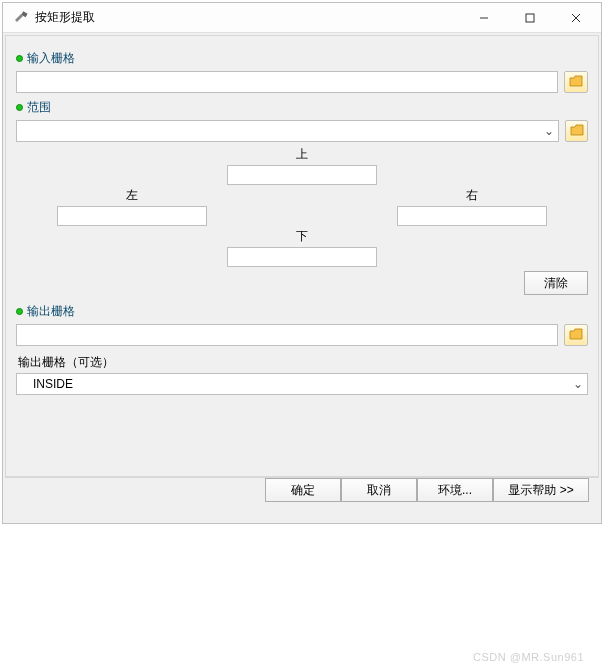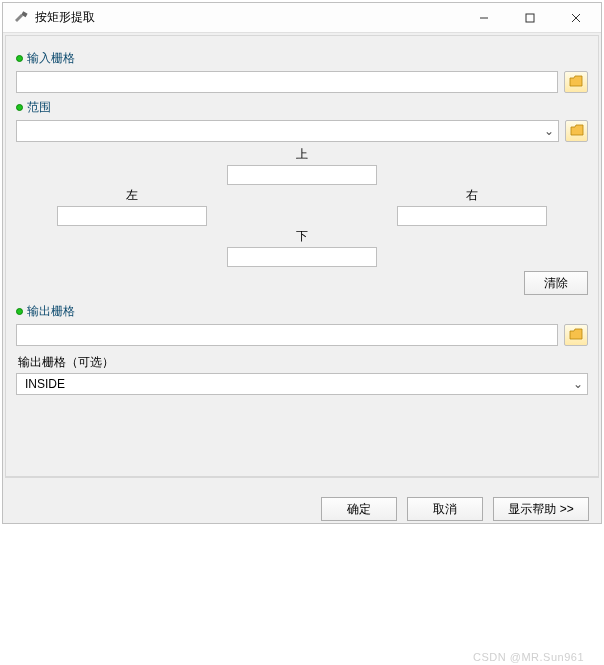--- a/index.html
+++ b/index.html
@@ -12,32 +12,32 @@
 .winbtn { width: 46px; height: 30px; display: flex; align-items: center; justify-content: center; color: #333; }
 .winbtn svg { width: 10px; height: 10px; }
 .content-wrap { flex: 1; padding: 2px; display: flex; flex-direction: column; }
 .content { flex: 1; background: #f0f0f0; border: 1px solid #d8d8d8; padding: 8px 10px; overflow: auto; }
 .section-label { display: flex; align-items: center; margin: 6px 0 4px 0; color: #0c4a6e; }
 .dot { width: 7px; height: 7px; border-radius: 50%; background: #1fc41f; border: 1px solid #0a8a0a; margin-right: 4px; }
 .row { display: flex; align-items: center; gap: 6px; }
 .text-input { flex: 1; height: 22px; border: 1px solid #bfbfbf; background: #fff; padding: 0 4px; }
 .folder-btn { width: 24px; height: 22px; border: 1px solid #bfbfbf; background: linear-gradient(#fffbe6, #ffe9a8); border-radius: 2px; display: flex; align-items: center; justify-content: center; }
 .combo { display: flex; width: 100%; height: 22px; border: 1px solid #bfbfbf; background: #fff; align-items: center; }
-.combo .val { flex: 1; padding: 0 8px; }
+.combo .val { flex: 1; padding: 0 16px; }
 .combo .arrow { width: 18px; text-align: center; color: #555; }
 .extent { margin-top: 4px; }
 .ext-row { display: flex; justify-content: center; align-items: center; margin: 2px 0; }
 .ext-cell { display: flex; flex-direction: column; align-items: center; width: 170px; }
 .ext-label { color: #000; margin-bottom: 2px; }
 .ext-input { width: 150px; height: 20px; border: 1px solid #bfbfbf; background: #fff; }
 .spacer170 { width: 170px; }
 .clear-row { display: flex; justify-content: flex-end; margin: 4px 0 8px 0; }
 .btn { height: 24px; min-width: 64px; padding: 0 10px; border: 1px solid #adadad; background: linear-gradient(#fdfdfd,#f0f0f0); border-radius: 0; text-align: center; line-height: 22px; }
 .optional-label { margin: 8px 0 2px 2px; color: #000; }
-.bottom-bar { height: 44px; border-top: 1px solid #d8d8d8; display: flex; align-items: flex-end; justify-content: flex-end; padding: 0 10px; gap: 10px; background: #f0f0f0; }
+.bottom-bar { height: 44px; border-top: 1px solid #d8d8d8; display: flex; align-items: flex-start; justify-content: flex-end; padding: 0 10px; background: #f0f0f0; }
 .bottom-bar .btn { min-width: 76px; }
 .watermark { position: absolute; right: 20px; bottom: 2px; color: #d0d0d0; font-size: 11px; letter-spacing: 0.5px; }
 </style>
 </head>
 <body>
 
 <div class="window">
   <div class="titlebar">
     <span class="icon">
       <svg viewBox="0 0 16 16">
@@ -144,18 +144,19 @@
       <div class="combo">
         <span class="val">INSIDE</span>
         <span class="arrow">⌄</span>
       </div>
 
     </div>
 
     <div class="bottom-bar">
       <div class="btn">确定</div>
       <div class="btn">取消</div>
+      <div class="btn">环境...</div>
       <div class="btn" style="min-width:96px">显示帮助 &gt;&gt;</div>
     </div>
   </div>
 </div>
 
 <div class="watermark">CSDN @MR.Sun961</div>
 
 </body></html>

